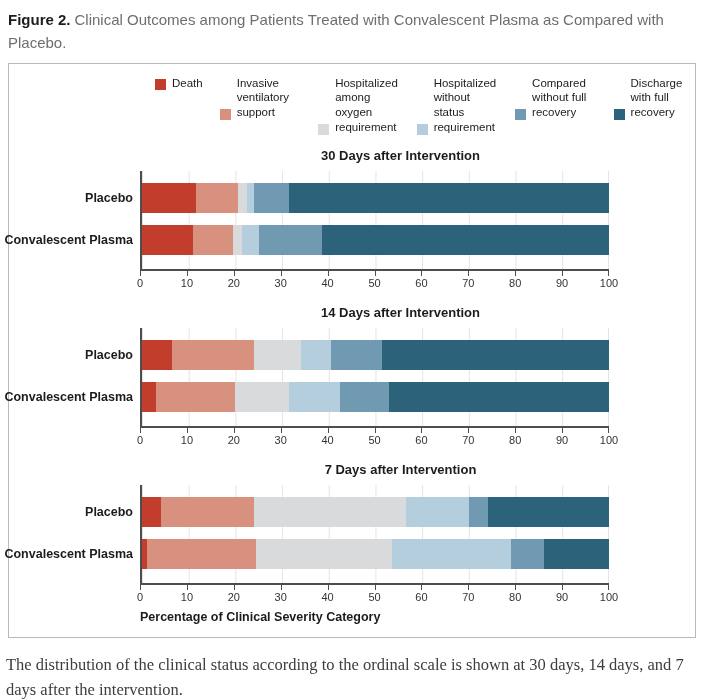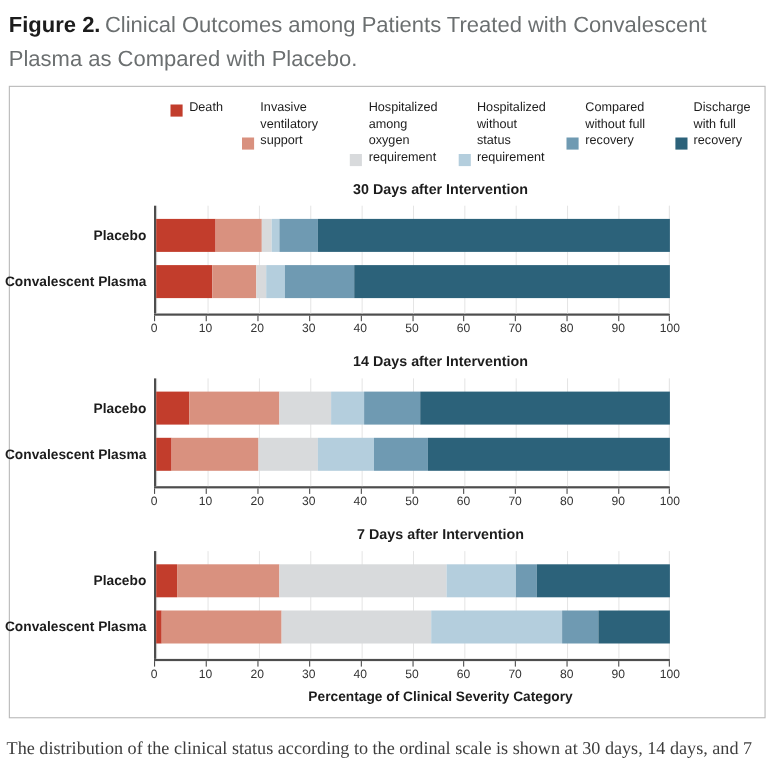--- a/index.html
+++ b/index.html
@@ -1,18 +1,18 @@
 <!DOCTYPE html>
 <html><head>
 <meta charset="utf-8">
 <style>
   html,body{margin:0;padding:0;background:#ffffff;}
   body{width:704px;height:699px;font-family:"Liberation Sans",sans-serif;color:#222;position:relative;overflow:hidden;}
 
-  .fig-title{padding:8px 12px 6px 8px;font-size:20px;line-height:1.55;color:#6b6f70;}
+  .fig-title{padding:8px 12px 6px 8px;font-size:15px;line-height:1.55;color:#6b6f70;}
   .fig-title .fig-label{font-weight:bold;color:#1c1c1c;margin-right:4px;}
 
   .figure-box{margin:2px 8px 0 8px;border:1px solid #b9b9b9;height:575px;background:#fff;box-sizing:border-box;}
 
   .legend{display:flex;align-items:flex-start;margin:12px 0 0 146px;gap:17px;}
   .legend-item{display:flex;align-items:flex-end;}
   .legend-swatch{width:11px;height:11px;flex:0 0 11px;margin:1px 6px 0 0;}
   .legend-label{font-size:11.5px;line-height:1.3;color:#1c1c1c;max-width:92px;}
   .legend-item:first-child .legend-label{max-width:none;}
 
@@ -31,21 +31,21 @@
     font-weight:bold;font-size:12.5px;white-space:nowrap;color:#1c1c1c;}
   .bar{display:flex;height:100%;width:100%;}
   .bar .seg{height:100%;}
 
   .axis-line{border-top:2px solid #4d4d4d;height:0;}
   .ticks{position:relative;height:5px;}
   .ticks i{position:absolute;top:0;width:1px;height:5px;background:#4d4d4d;}
   .tick-labels{position:relative;height:15px;margin-top:1px;}
   .tick-labels span{position:absolute;top:0;transform:translateX(-50%);font-size:11px;color:#333;}
 
-  .xlabel{margin-left:131px;width:521px;text-align:center;font-weight:bold;font-size:12.5px;color:#1c1c1c;margin-top:4px;}
+  .xlabel{margin-left:131px;width:521px;text-align:left;font-weight:bold;font-size:12.5px;color:#1c1c1c;margin-top:4px;}
 
   .caption{margin:14px 10px 0 6px;font-family:"Liberation Serif",serif;font-size:16.5px;line-height:1.55;color:#3d3d3d;}
 </style>
 </head>
 <body>
 
 <div class="fig-title">
   <span class="fig-label">Figure 2.</span><span>Clinical Outcomes among Patients Treated with Convalescent Plasma as Compared with Placebo.</span>
 </div>
 

